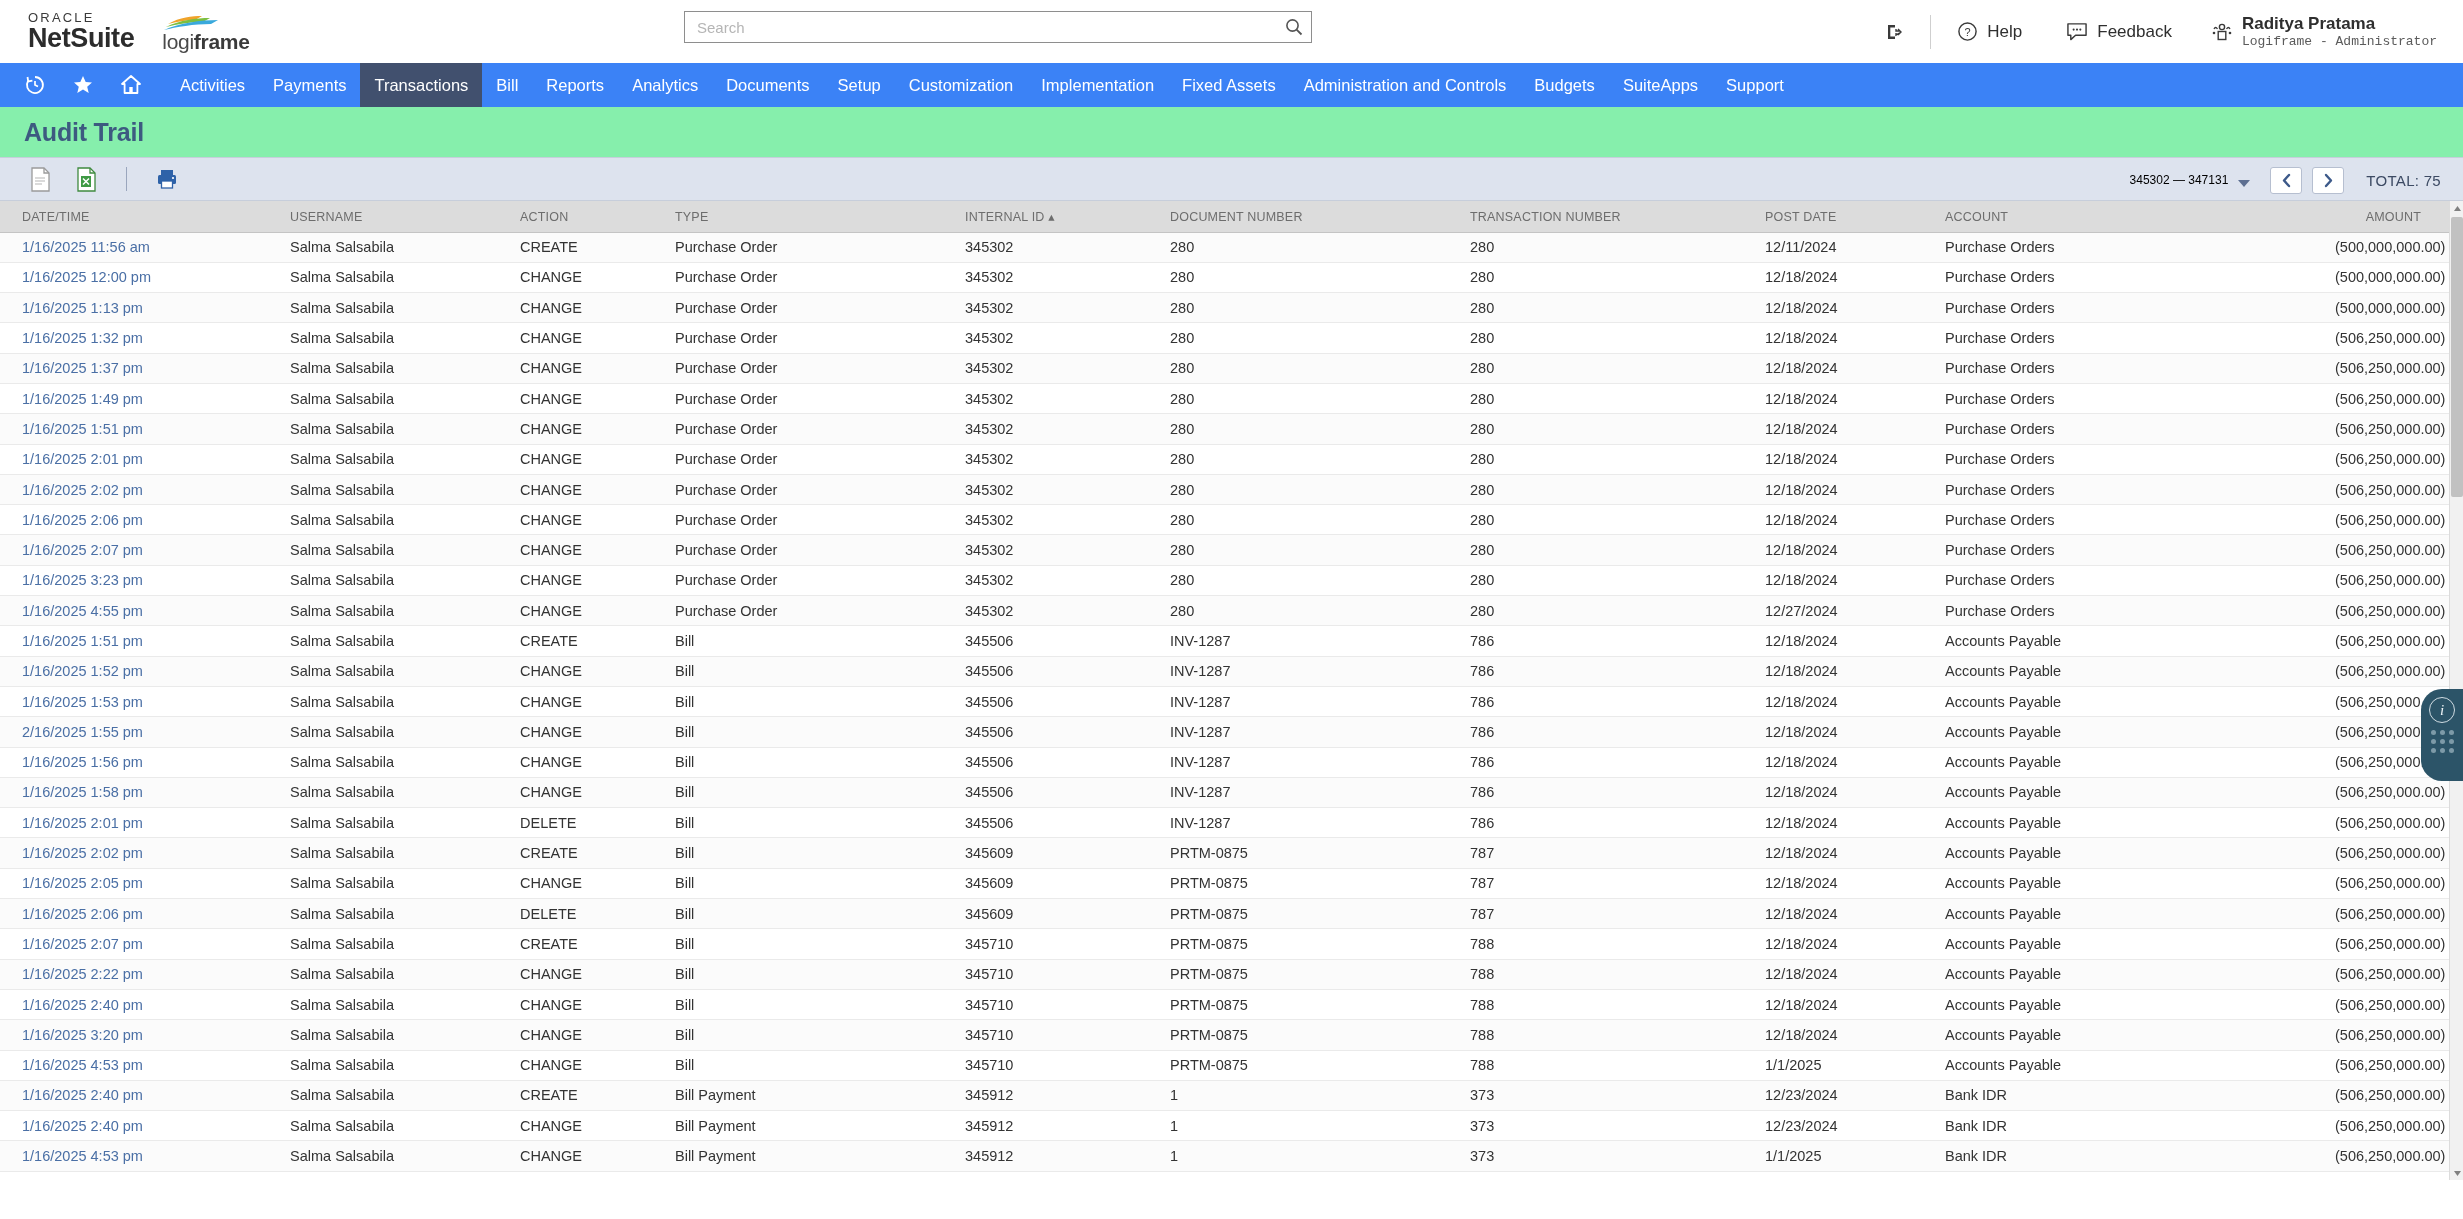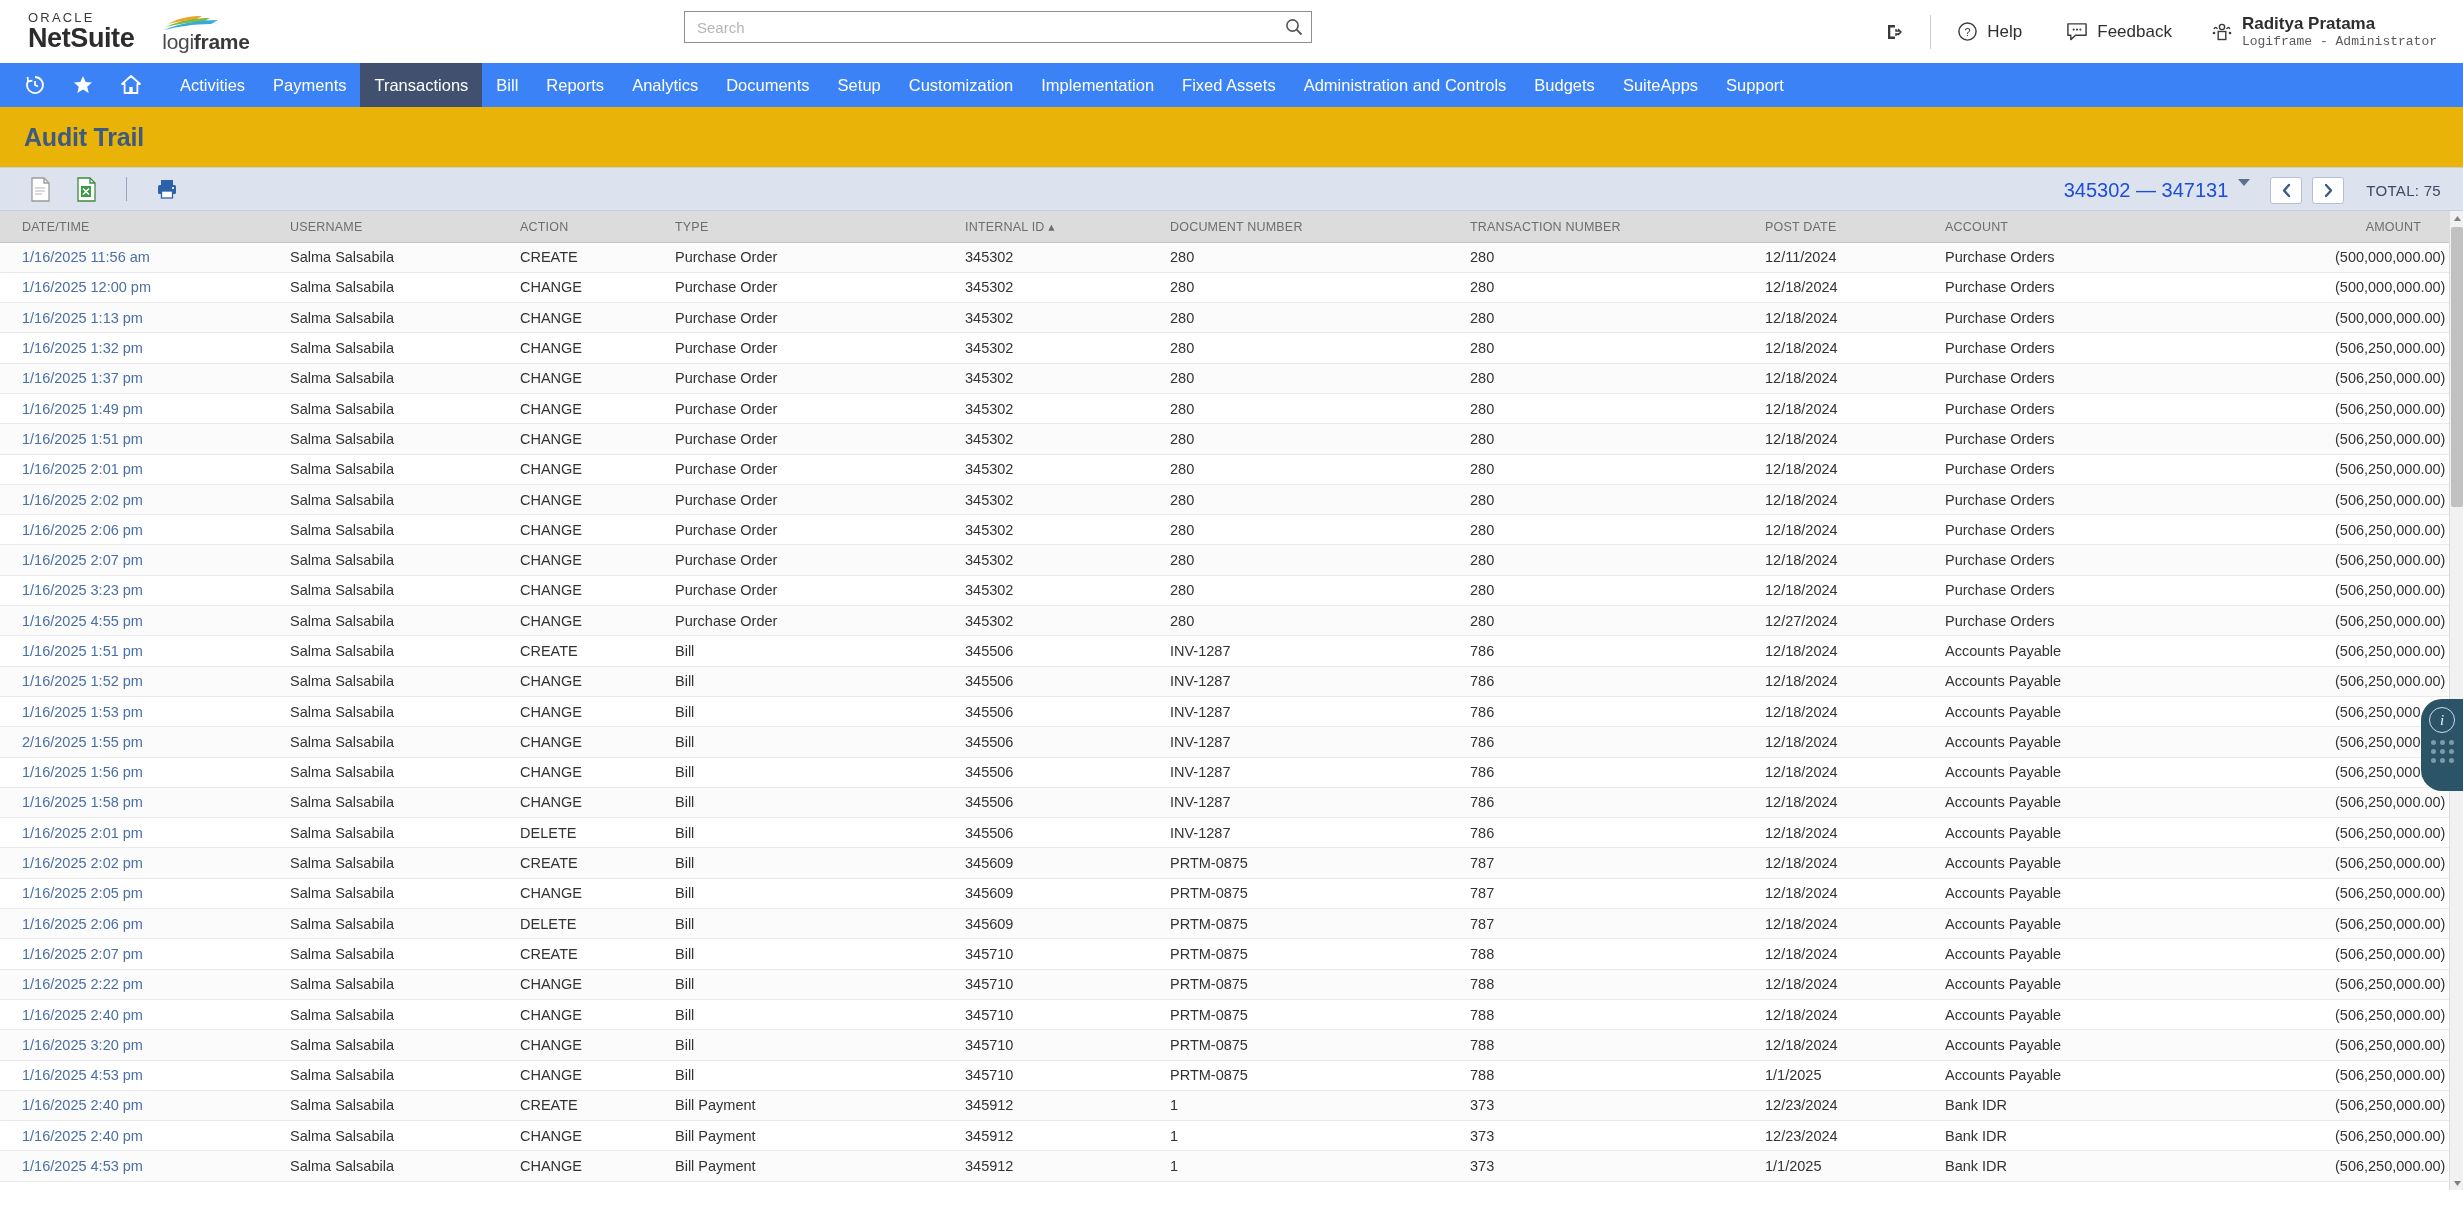--- a/index.html
+++ b/index.html
@@ -76,21 +76,21 @@
   .nav-icons { display: flex; align-items: center; padding-left: 22px; gap: 22px; }
   .nav-ico { width: 26px; height: 26px; cursor: pointer; display:flex; align-items:center; justify-content:center;}
   .nav-items { display: flex; align-items: stretch; margin-left: 22px; }
   .nav-item {
     display: flex; align-items: center; padding: 0 14px;
     color: #ffffff; font-size: 16.5px; cursor: pointer; white-space: nowrap;
   }
   .nav-item.active { background: #41506e; }
 
   
-  .page-title-bar { height: 60px; display: flex; align-items: center; padding-left: 24px; background:#eab308;}
+  .page-title-bar { height: 50px; display: flex; align-items: center; padding-left: 24px; background:#86efac;}
   .page-title {
     font-size: 25px; font-weight: 700; color: #3d5a80;
     letter-spacing: -0.2px;
   }
 
   
   .toolbar {
     height: 44px; background: #dde3ee;
     display: flex; align-items: center;
     border-top: 1px solid #c7cedb;
@@ -99,22 +99,22 @@
   }
   .tb-left { display: flex; align-items: center; padding-left: 28px; gap: 22px; }
   .tb-btn { width: 24px; height: 26px; cursor: pointer; display:flex; align-items:center; justify-content:center;}
   .tb-sep { width: 1px; height: 24px; background: #9aa6bd; margin: 0 6px; }
 
   .tb-right {
     position: absolute; right: 22px; top: 0; height: 44px;
     display: flex; align-items: center; gap: 0;
   }
   .range-select {
-    display: flex; align-items: flex-start; gap: 10px; cursor: pointer;
-    font-size: 20px; color: #1d4ed8; padding: 0 10px;
+    display: flex; align-items: flex-end; gap: 10px; cursor: pointer;
+    font-size: 12px; color: #000000; padding: 0 10px;
   }
   .caret-down {
     width: 0; height: 0; border-left: 6px solid transparent;
     border-right: 6px solid transparent; border-top: 7px solid #5d6f91;
   }
   .pg-btn {
     width: 32px; height: 27px; background: #fff;
     border: 1px solid #b6bfd0; border-radius: 3px;
     display: flex; align-items: center; justify-content: center;
     cursor: pointer; margin-left: 10px;

